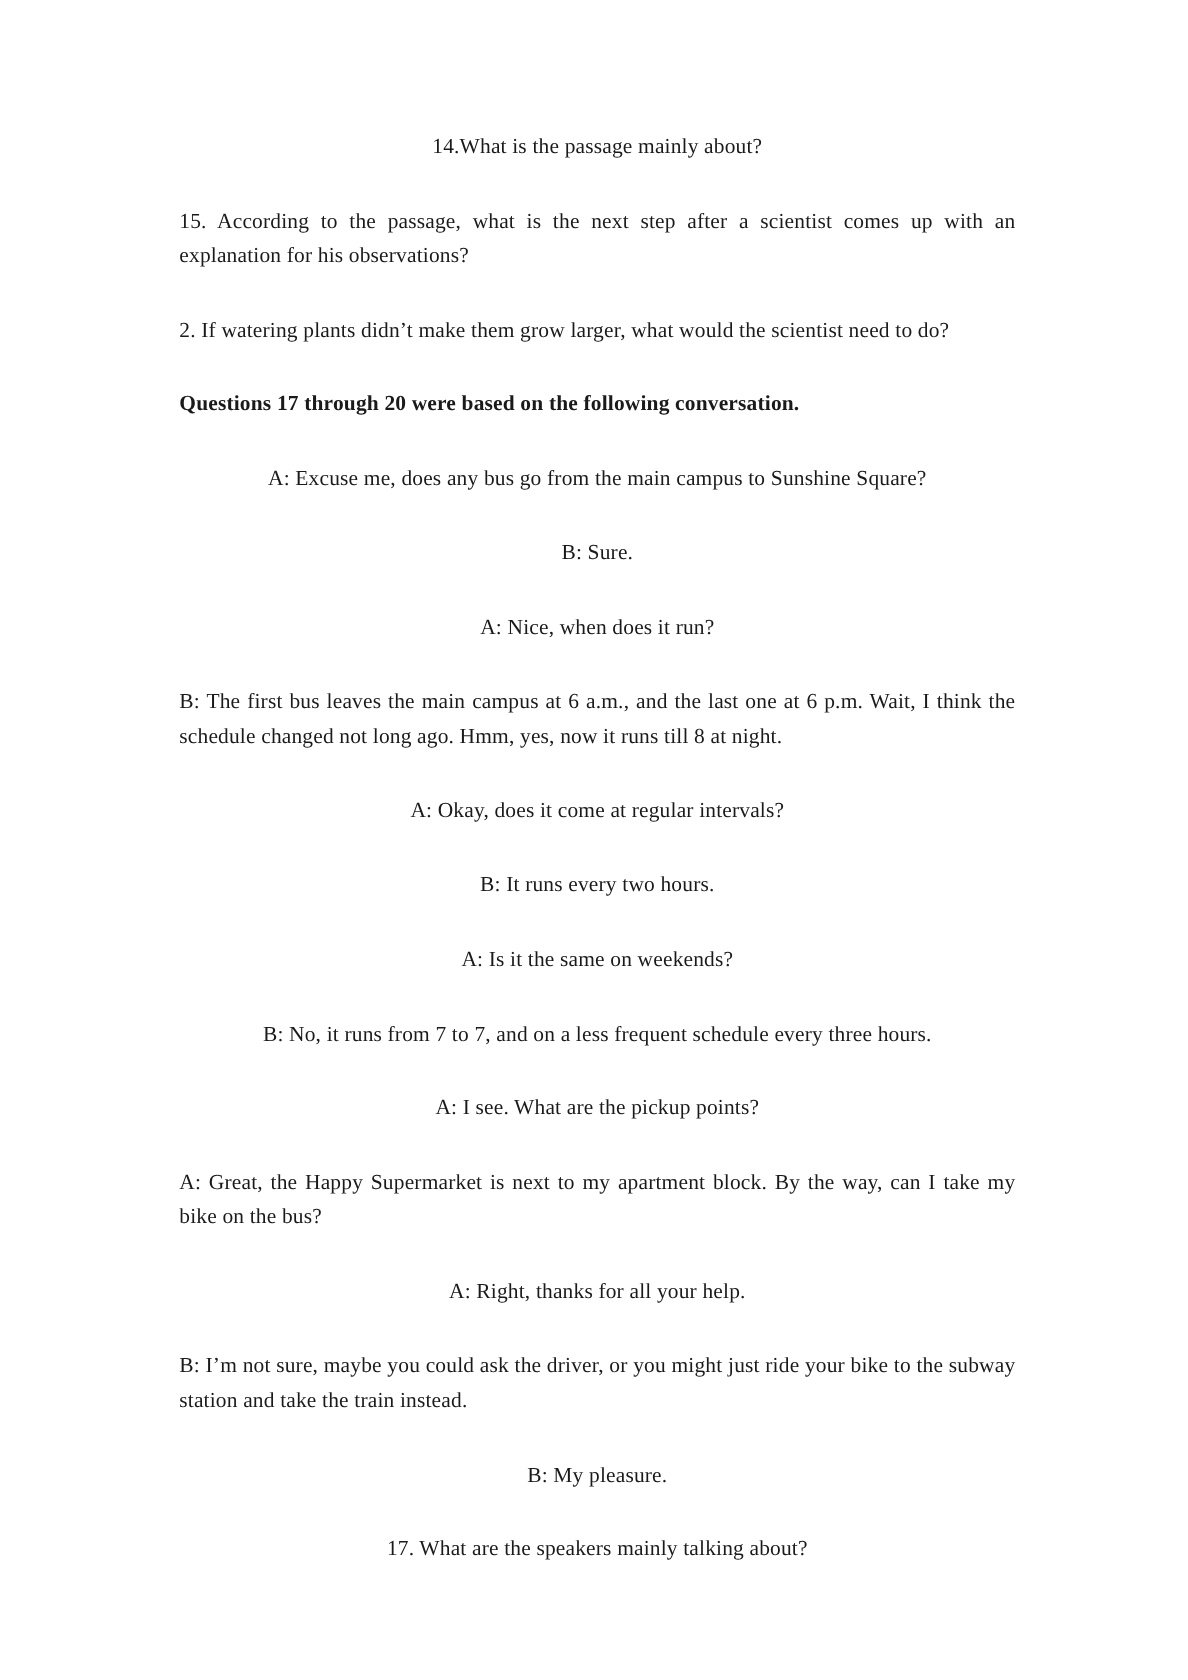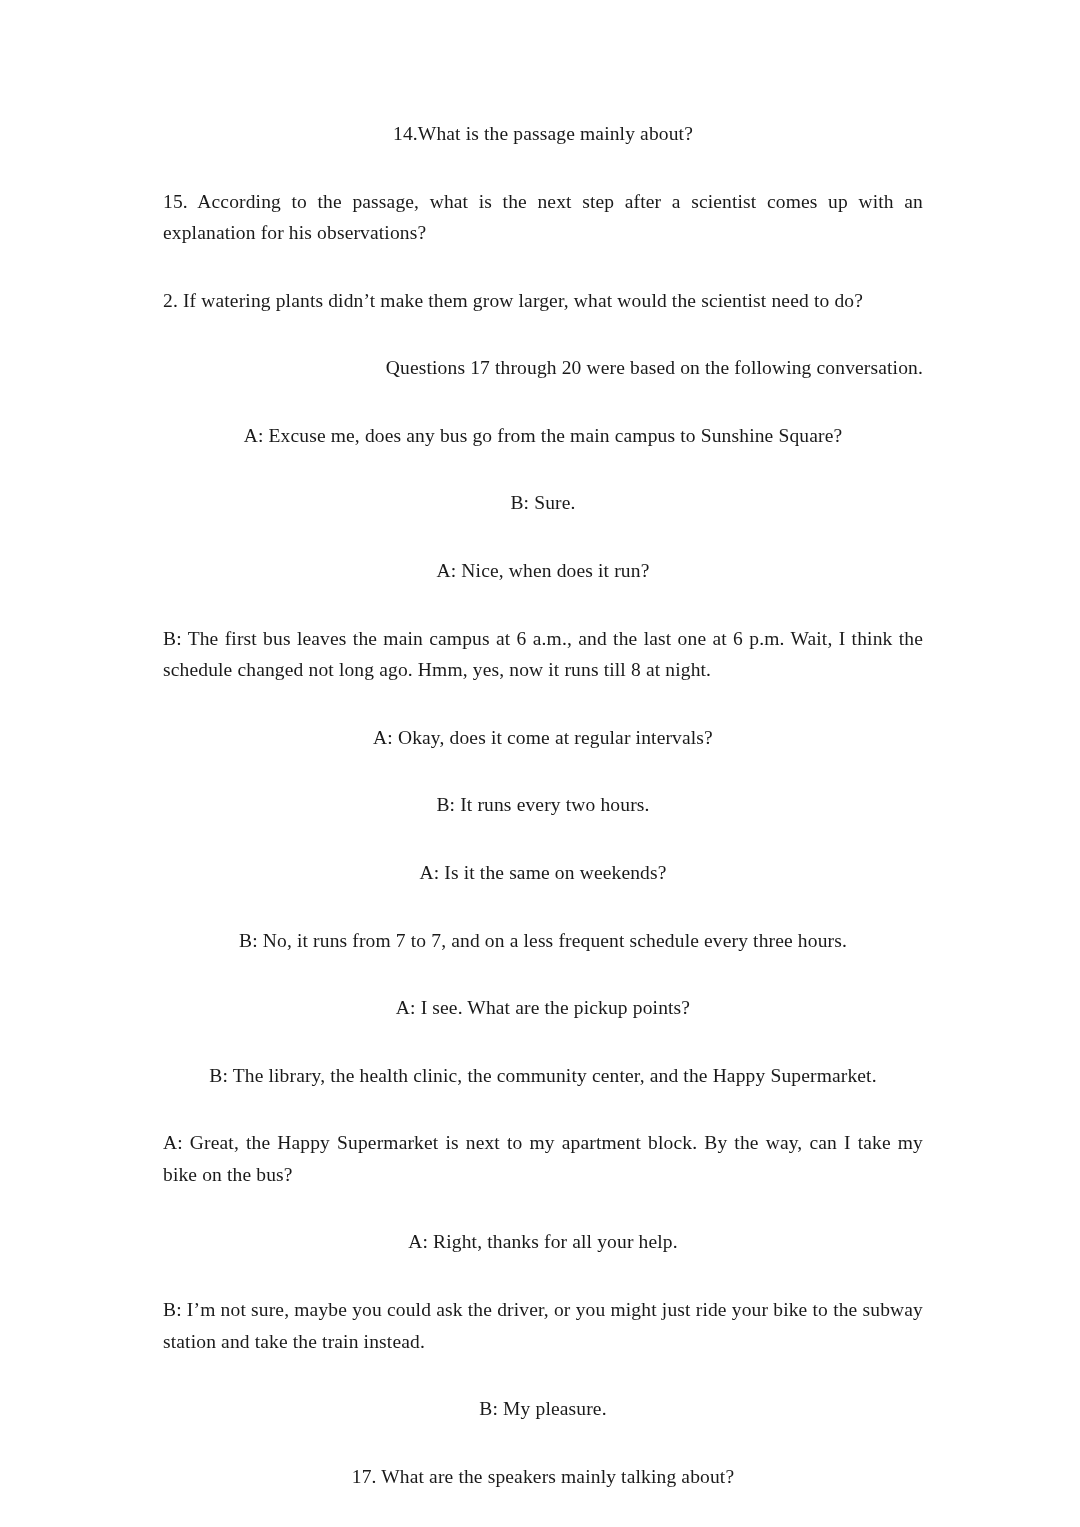--- a/index.html
+++ b/index.html
@@ -30,22 +30,22 @@
     line-height: 1.62;
     text-align: justify;
     text-justify: inter-word;
     letter-spacing: 0.15px;
     color: #1a1a1a;
   }
   p.para:last-child {
     margin-bottom: 11px;
   }
   p.heading {
-    font-weight: normal;
-    text-align: right;
+    font-weight: bold;
+    text-align: left;
   }
   p.qline {
     text-align: center;
   }
 </style>
 </head>
 <body>
 
 <div class="page">
   <div class="doc-body">
@@ -69,21 +69,20 @@
     <p class="para qline">A: Okay, does it come at regular intervals?</p>
 
     <p class="para qline">B: It runs every two hours.</p>
 
     <p class="para qline">A: Is it the same on weekends?</p>
 
     <p class="para qline">B: No, it runs from 7 to 7, and on a less frequent schedule every three hours.</p>
 
     <p class="para qline">A: I see. What are the pickup points?</p>
 
-    <p class="para qline">B: The library, the health clinic, the community center, and the Happy Supermarket.</p>
 
     <p class="para">A: Great, the Happy Supermarket is next to my apartment block. By the way, can I take my bike on the bus?</p>
 
     <p class="para qline">A: Right, thanks for all your help.</p>
 
     <p class="para">B: I’m not sure, maybe you could ask the driver, or you might just ride your bike to the subway station and take the train instead.</p>
 
     <p class="para qline">B: My pleasure.</p>
 
     <p class="para qline">17. What are the speakers mainly talking about?</p>

